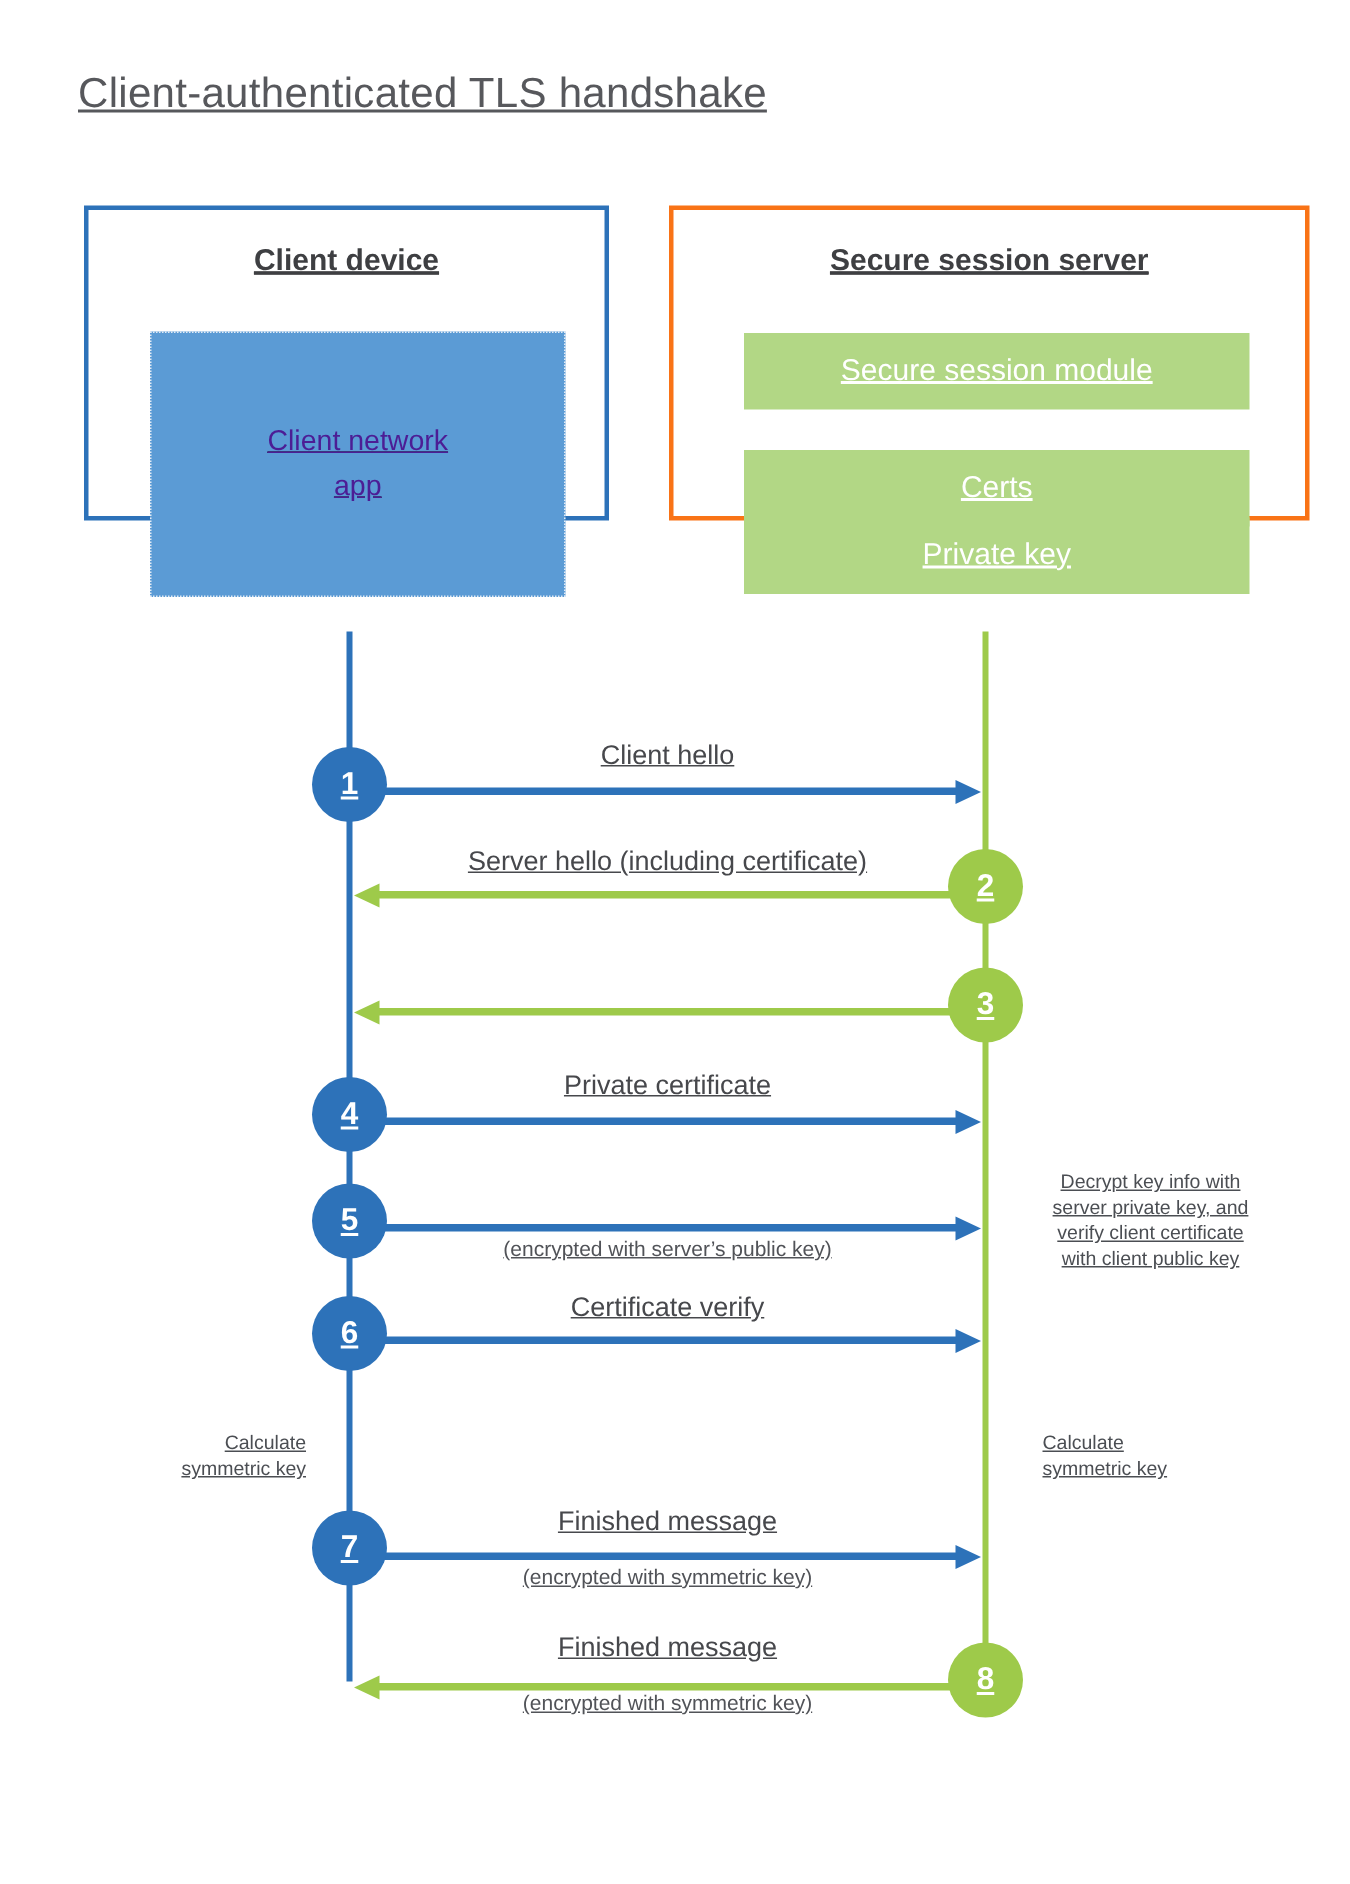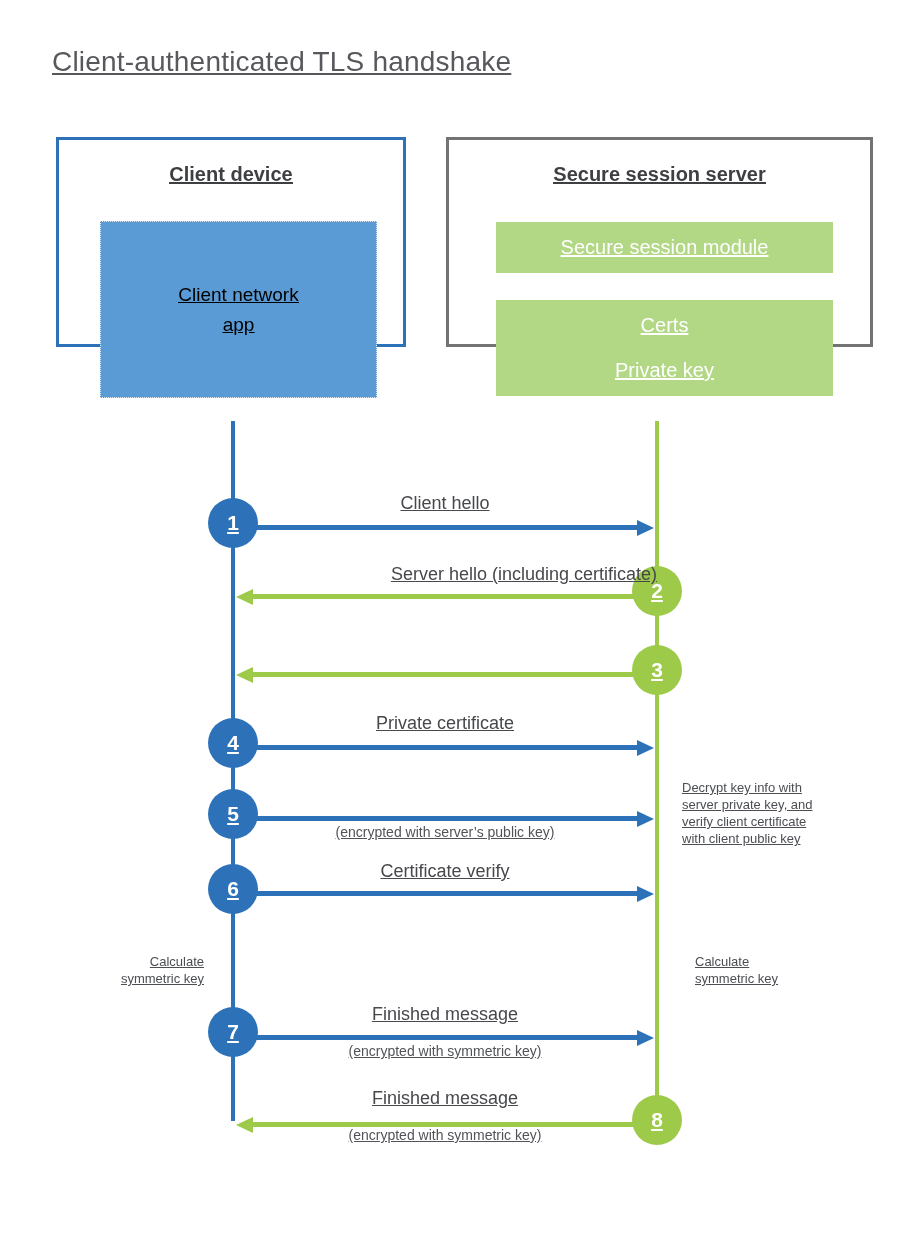--- a/index.html
+++ b/index.html
@@ -7,32 +7,32 @@
   .canvas { position:relative; width:900px; height:1256px; background:#ffffff; overflow:hidden; }
 
   .page-title {
     position:absolute; left:36px; top:30px;
     font-size:28px; font-weight:400; color:#57585c; letter-spacing:0.2px;
   }
 
   
   .actor-box { position:absolute; top:121px; height:210px; background:#fff; }
   .client-box { left:40px;  width:350px; border:3px solid #2d72b9; }
-  .server-box { left:430px; width:427px; border:3px solid #737373; }
+  .server-box { left:430px; width:427px; border:3px solid #f97316; }
   .actor-title {
     margin-top:23px; text-align:center;
     font-size:20px; font-weight:bold; color:#3e3f42;
   }
   .app-box {
     position:absolute; left:37px; top:77px; width:277px; height:177px;
     background:#5b9bd5; border:1px dotted #e3ecf5;
     display:flex; align-items:center; justify-content:center;
   }
   .app-box .app-label {
-    color:#000000; font-size:19px; text-align:center; white-space:pre-line; line-height:1.55;
+    color:#4c1d95; font-size:19px; text-align:center; white-space:pre-line; line-height:1.55;
   }
   .server-bar {
     position:absolute; left:43px; width:337px; height:51px;
     background:#b2d785; color:#ffffff; font-size:20px;
     display:flex; align-items:center; justify-content:center;
   }
 
   
   .vline { position:absolute; top:405px; width:4px; }
   .vline.blue  { left:215px; height:700px; background:#2d72b9; }
@@ -67,21 +67,21 @@
   .msg-sublabel {
     position:absolute; left:217px; width:424px; text-align:center;
     font-size:14px; color:#515358; z-index:4;
   }
 
   
   .side-note {
     position:absolute; font-size:13px; line-height:17px; color:#4b4e53;
     white-space:pre-line;
   }
-  .note-decrypt { left:666px; top:763px; width:170px; text-align:left; }
+  .note-decrypt { left:666px; top:763px; width:170px; text-align:center; }
   .note-calc-left  { left:68px;  top:937px; width:120px; text-align:right; }
   .note-calc-right { left:679px; top:937px; width:120px; text-align:left; }
 </style>
 </head>
 <body>
 
 <div class="canvas">
 
   <div class="page-title">Client-authenticated TLS handshake</div>
 
@@ -103,21 +103,21 @@
   <div class="vline blue"></div>
   <div class="vline green"></div>
 
   <div class="msg-label" style="top:477px;">Client hello</div>
   <div class="arrow right" style="top:505px;">
     <div class="shaft"></div>
     <div class="head"></div>
   </div>
   <div class="step-circle blue" style="top:482px;">1</div>
 
-  <div class="msg-label" style="top:548px;text-align:right;">Server hello (including certificate)</div>
+  <div class="msg-label" style="top:548px;">Server hello (including certificate)</div>
   <div class="arrow left" style="top:574px;">
     <div class="shaft"></div>
     <div class="head"></div>
   </div>
   <div class="step-circle green" style="top:550px;">2</div>
 
   <div class="arrow left" style="top:652px;">
     <div class="shaft"></div>
     <div class="head"></div>
   </div>

